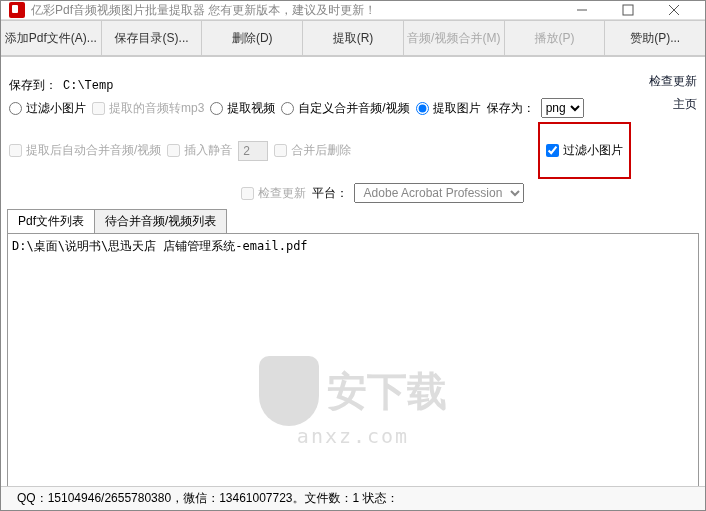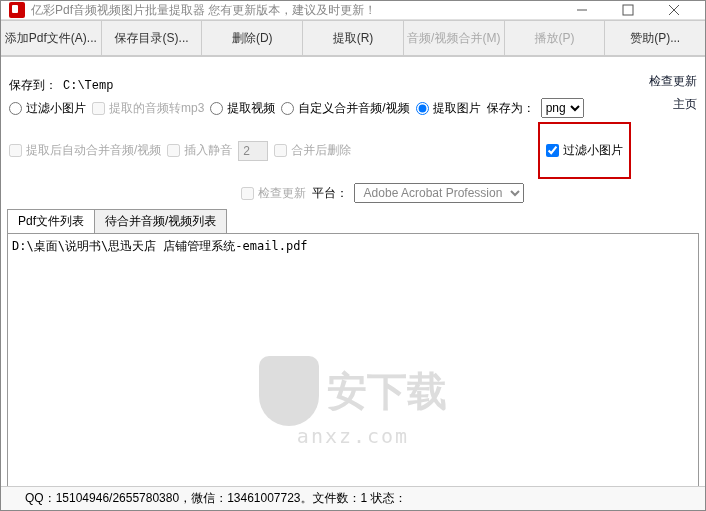--- a/index.html
+++ b/index.html
@@ -26,21 +26,21 @@
 .redbox { border: 2px solid #c00; padding: 18px 6px; display: inline-flex; align-items: center; }
 .sidelinks { position: absolute; right: 8px; top: 72px; display: flex; flex-direction: column; gap: 6px; align-items: flex-end; }
 .sidelinks a { color: #0f172a; text-decoration: none; font-size: 12px; cursor: pointer; }
 .tabs { display: flex; margin: 4px 0 0 6px; }
 .tab { padding: 3px 10px; border: 1px solid #999; border-bottom: none; background: #fff; font-size: 12px; cursor: pointer; margin-right: -1px; }
 .tab.inactive { background: #f0f0f0; }
 .listarea { margin: 0 6px 6px 6px; border: 1px solid #999; height: 330px; background: #fff; padding: 4px; font-family: SimSun, monospace; font-size: 12px; position: relative; }
 .watermark { position: absolute; top: 50%; left: 50%; transform: translate(-50%, -60%); color: #ddd; font-size: 40px; font-weight: bold; pointer-events: none; display: flex; align-items: center; gap: 8px; }
 .watermark .shield { width: 60px; height: 70px; background: #ddd; border-radius: 10px 10px 30px 30px; }
 .watermark-sub { position: absolute; top: 58%; left: 50%; transform: translateX(-50%); color: #ddd; font-size: 20px; pointer-events: none; letter-spacing: 2px; }
-.statusbar { position: absolute; bottom: 0; left: 0; right: 0; height: 24px; border-top: 1px solid #ccc; display: flex; align-items: center; padding: 0 24px; font-size: 12px; background: #f8f8f8; }
+.statusbar { position: absolute; bottom: 0; left: 0; right: 0; height: 24px; border-top: 1px solid #ccc; display: flex; align-items: center; padding: 0 16px; font-size: 12px; background: #f8f8f8; }
 .path { font-family: "Courier New", monospace; }
 </style>
 </head>
 <body>
 
 <div class="titlebar">
   <div class="icon"></div>
   <div class="title">亿彩Pdf音频视频图片批量提取器   您有更新版本，建议及时更新！</div>
   <div class="winbtns">
     <div class="winbtn">

